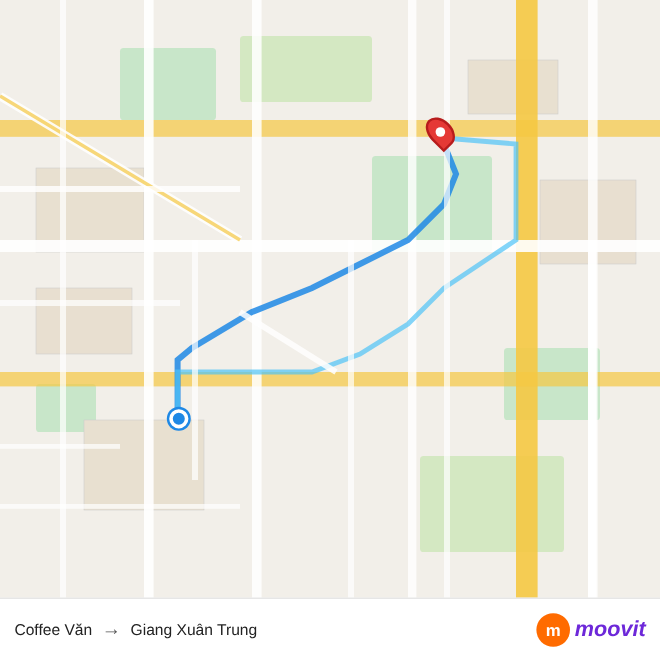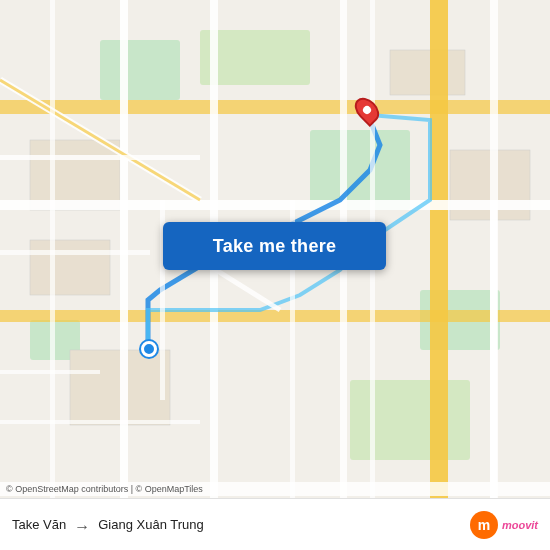--- a/index.html
+++ b/index.html
@@ -156,22 +156,22 @@
       height: 28px;
       border-radius: 50%;
       display: flex;
       align-items: center;
       justify-content: center;
       font-size: 14px;
       font-weight: 900;
     }
 
     .moovit-text {
-      color: #ec4899;
-      font-size: 11px;
+      color: #6d28d9;
+      font-size: 18px;
       font-weight: 800;
       font-style: italic;
     }
 
     
     #map-svg {
       position: absolute;
       top: 0;
       left: 0;
       width: 550px;
@@ -285,29 +285,25 @@
   <div class="map-label" style="top:462px;left:462px;font-size:7.5px;">Chợ Kim Giang</div>
 
   <div class="destination-marker" style="top:96px;left:357px;">
     <div class="pin"></div>
   </div>
 
   <div class="origin-marker" style="top:341px;left:141px;">
     <div class="dot"></div>
   </div>
 
-  <button id="take-me-there-btn">Take me there</button>
-
-  <div class="attribution">
-    <span>© OpenStreetMap contributors | © OpenMapTiles</span>
-  </div>
+
 
   <div id="bottom-bar">
     <div class="route-info">
-      <span class="route-from">Take Văn</span>
+      <span class="route-from">Coffee Văn</span>
       <span class="route-arrow">→</span>
       <span class="route-to">Giang Xuân Trung</span>
     </div>
     <div class="moovit-logo">
       <div class="moovit-m">m</div>
       <span class="moovit-text">moovit</span>
     </div>
   </div>
 </div>
 

